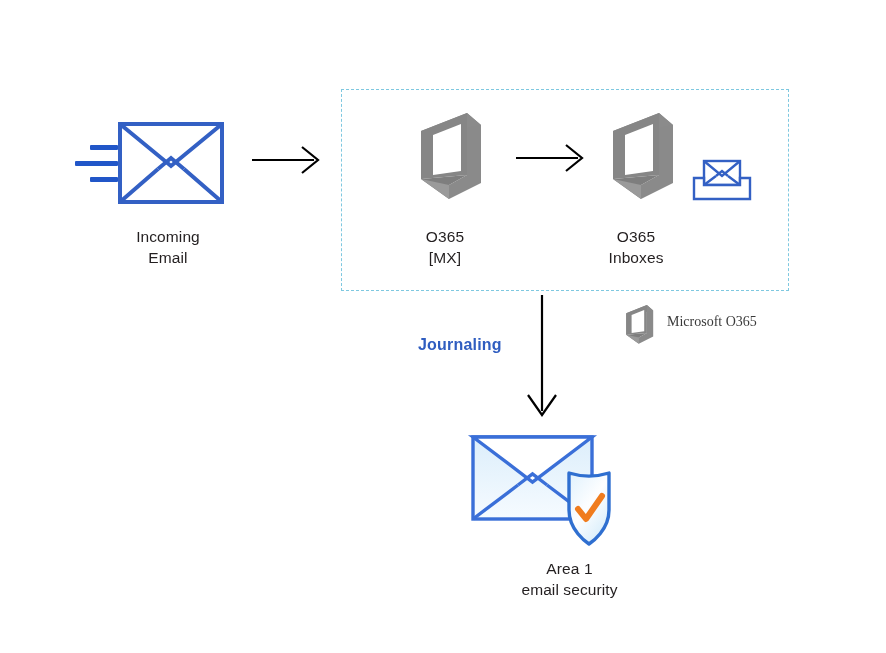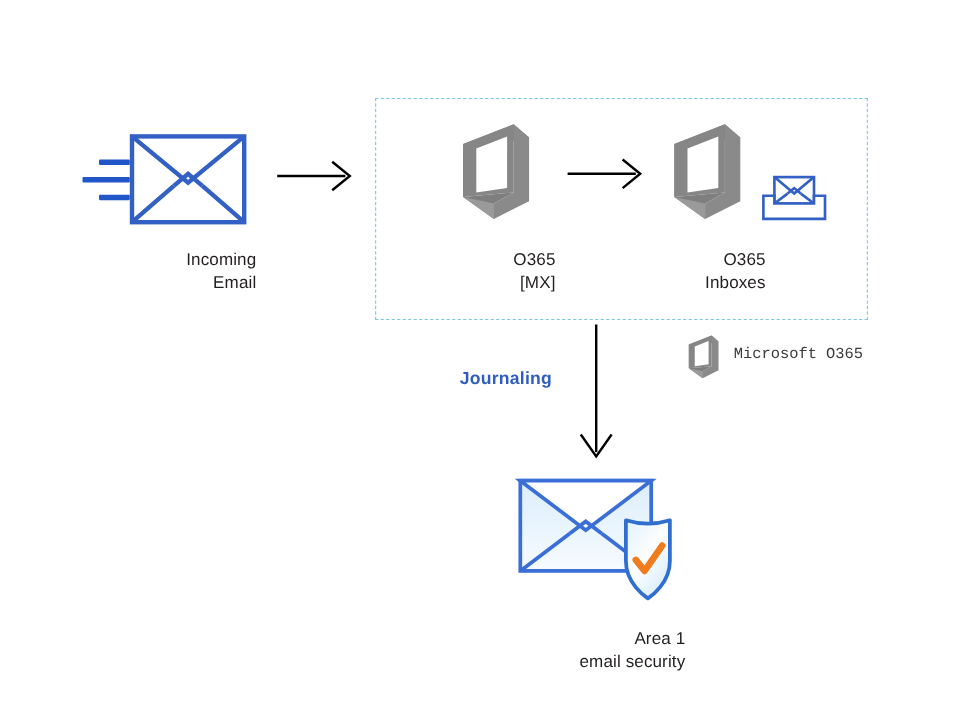--- a/index.html
+++ b/index.html
@@ -25,39 +25,39 @@
     left: 341px;
     top: 89px;
     width: 448px;
     height: 202px;
     border: 1.6px dashed #7ec8e0;
     box-sizing: border-box;
   }
 
   
   .node-label {
-    text-align: right;
+    text-align: center;
     font-size: 15.5px;
     line-height: 21px;
     color: #231f20;
     font-family: "Liberation Sans", sans-serif;
     white-space: pre-line;
     letter-spacing: 0.1px;
   }
   .journaling-label {
     font-size: 16px;
     font-weight: bold;
     color: #2f5dc0;
     letter-spacing: 0.2px;
     font-family: "Liberation Sans", sans-serif;
   }
   .legend-label {
     font-size: 14px;
     color: #3a3a3a;
-    font-family: Liberation Mono, monospace;
+    font-family: Liberation Serif, serif;
     white-space: nowrap;
   }
 
   svg { display: block; overflow: visible; }
 </style>
 </head>
 <body>
 
 <div id="canvas">
 
@@ -192,16 +192,16 @@
       <path d="M101 41
                C 114 45, 128 45, 141 41
                L 141 78
                C 141 98, 124 110, 121 112
                C 118 110, 101 98, 101 78 Z" fill="url(#shield-fill)" stroke="#2f6fd0" stroke-width="3.4" stroke-linejoin="round"></path>
 
       <path d="M110 77 L118 87 L134 64" fill="none" stroke="#f07c1e" stroke-width="6" stroke-linecap="round" stroke-linejoin="round"></path>
     </svg>
   </div>
 
-  <div class="abs node-label" style="left:468px; top:558px; width:155px;margin-top:12px;">Area 1
+  <div class="abs node-label" style="left:492px; top:558px; width:155px;">Area 1
 email security</div>
 
 </div>
 
 </body></html>

